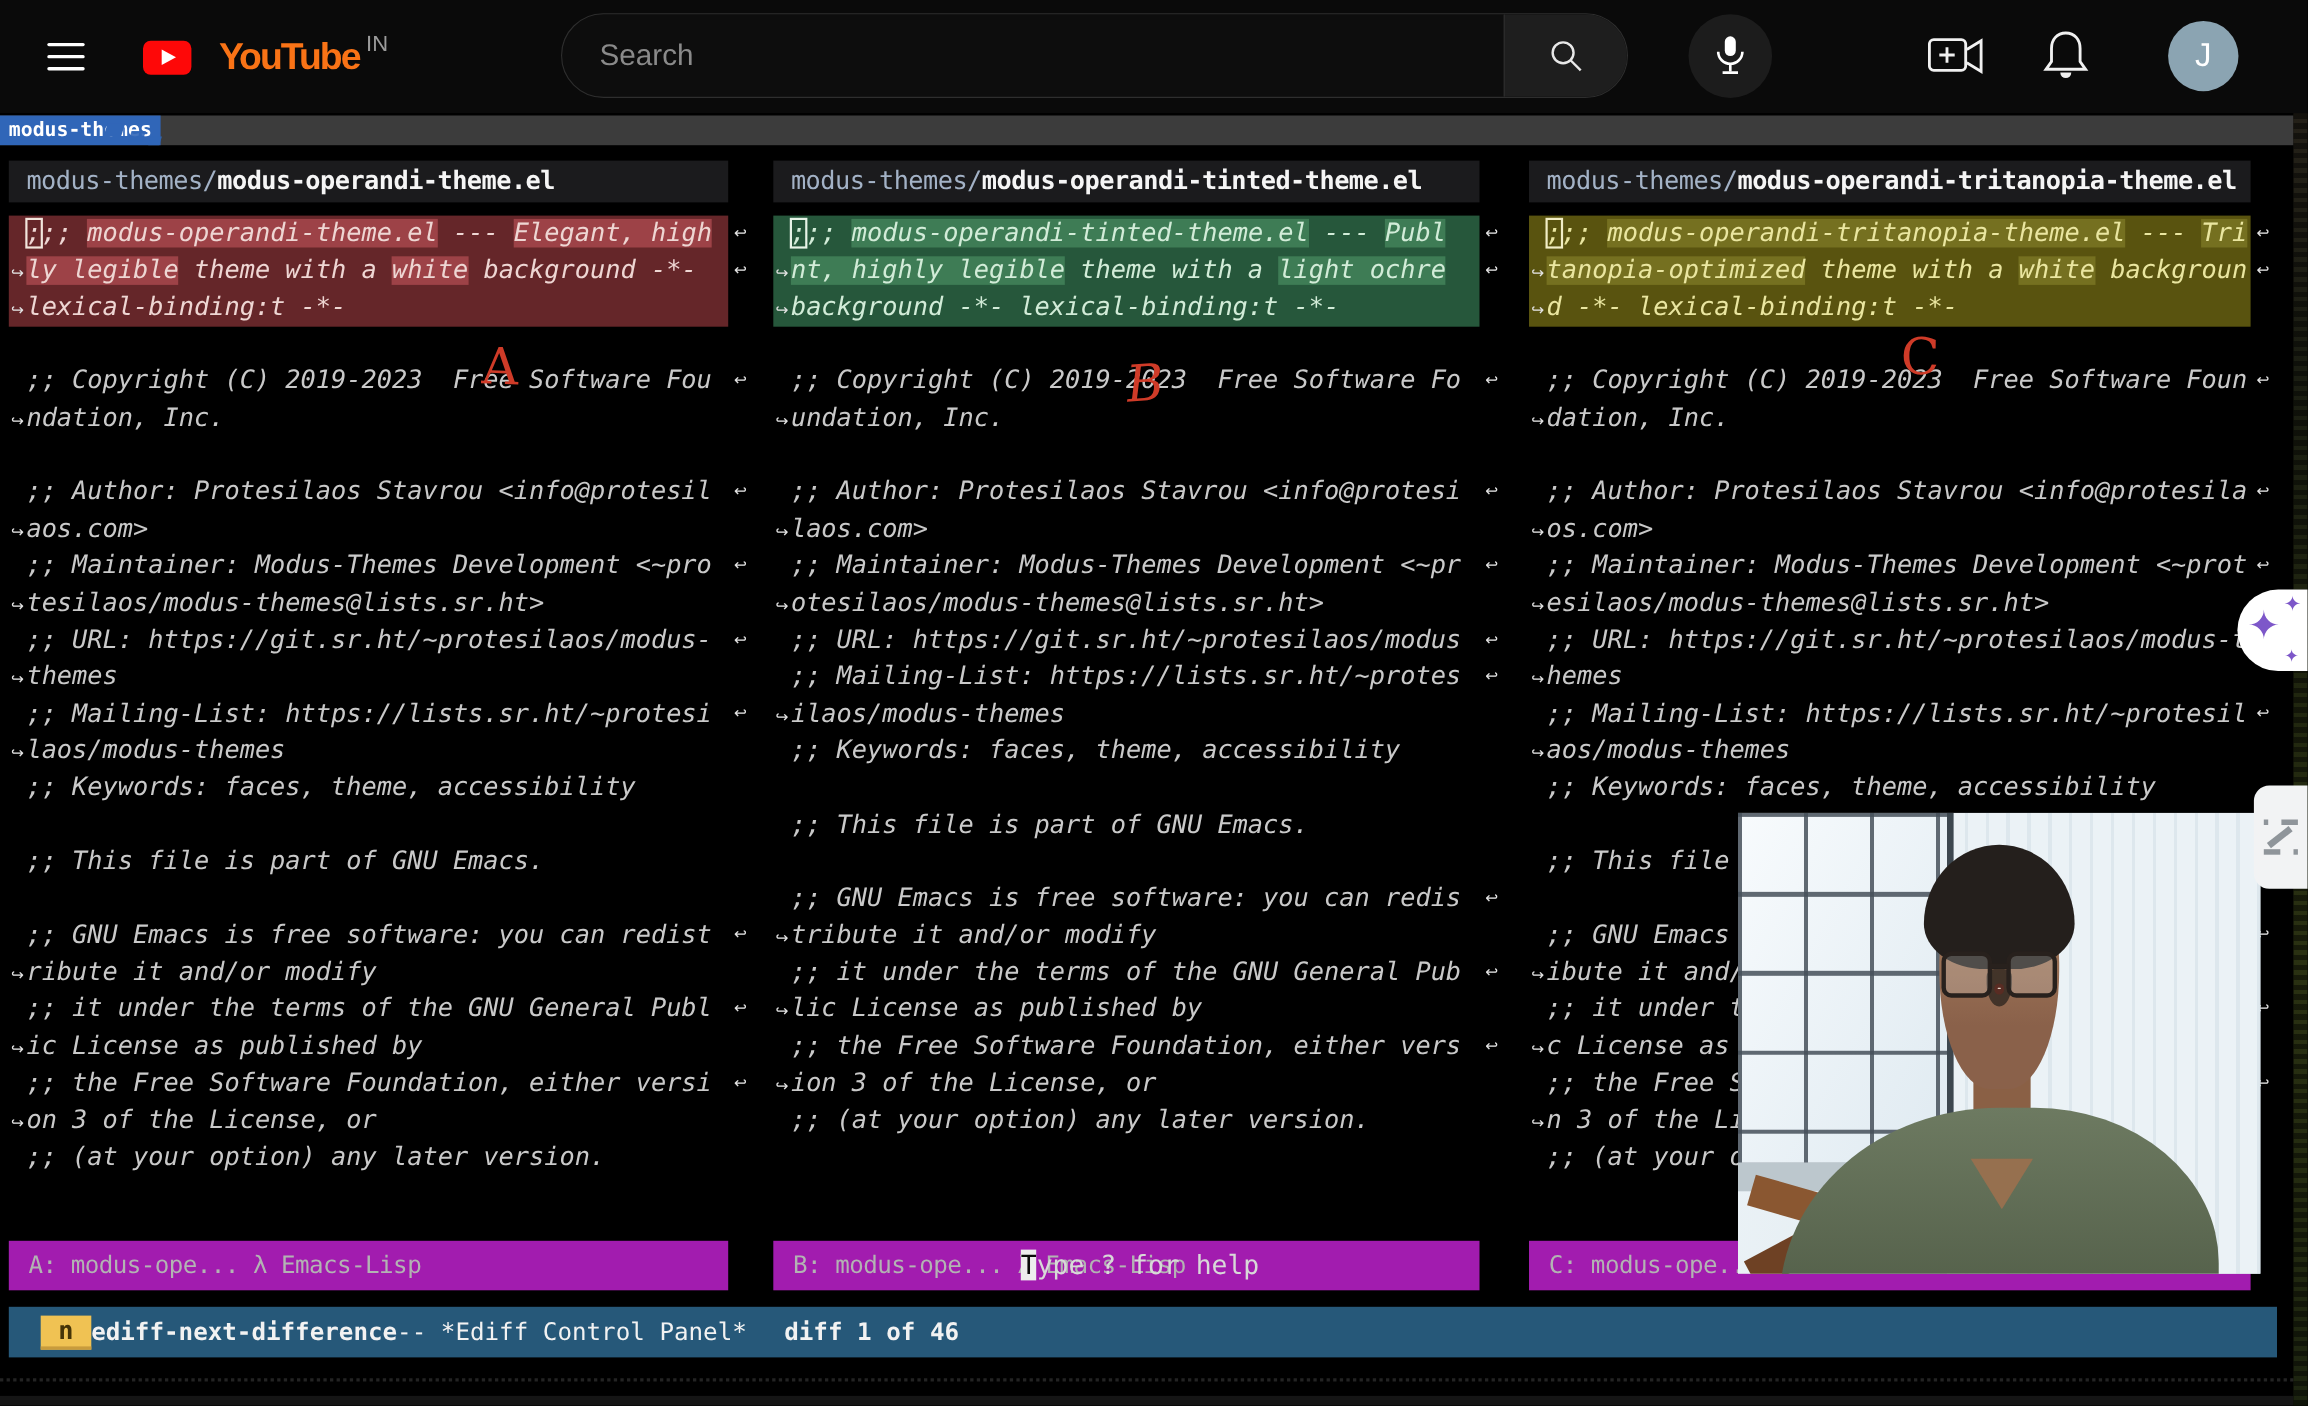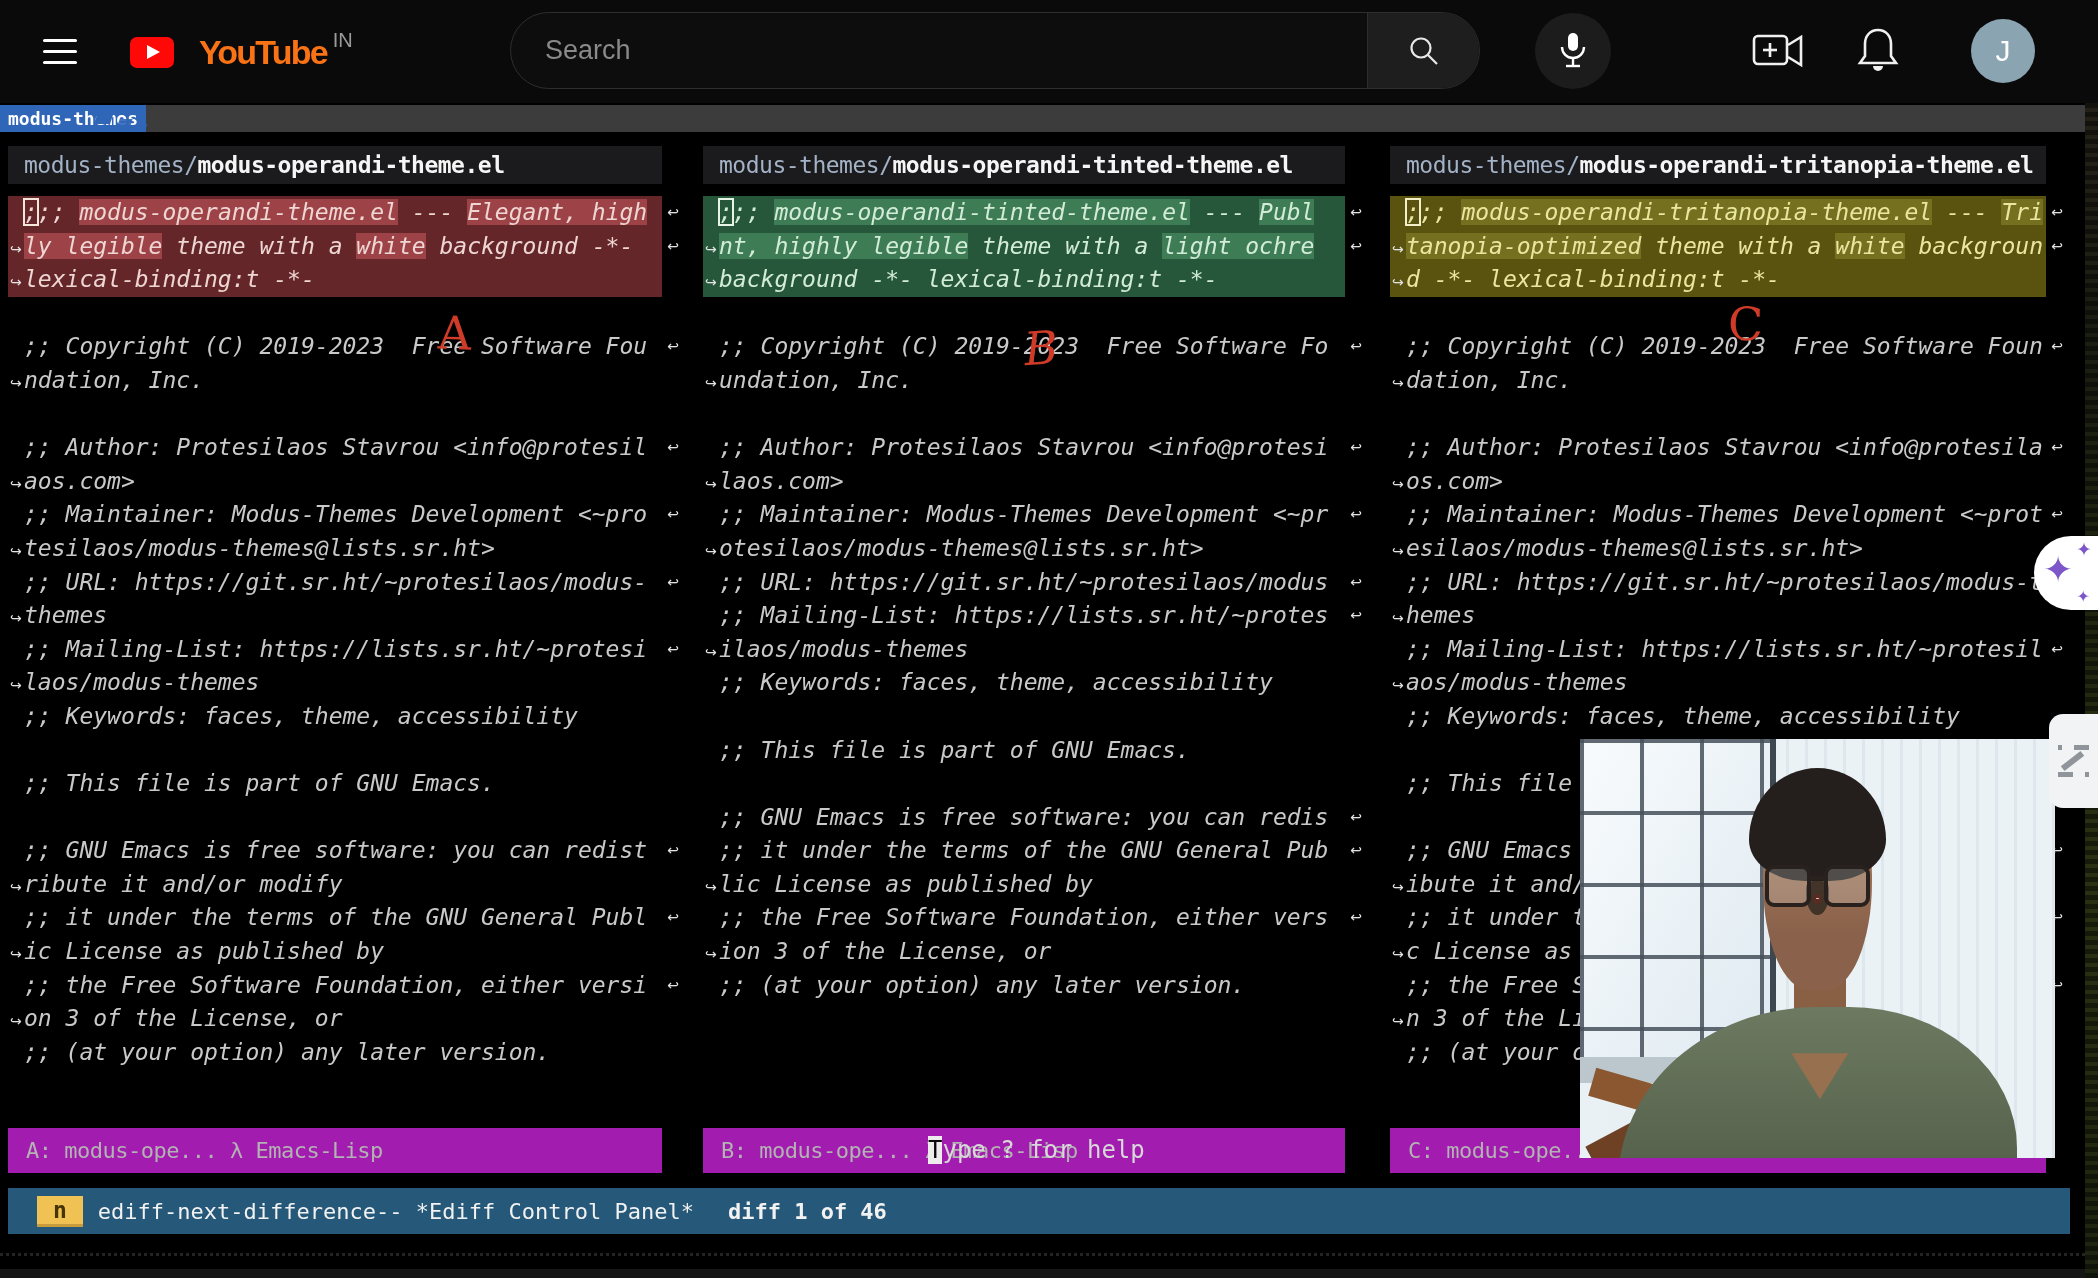--- a/index.html
+++ b/index.html
@@ -63,21 +63,21 @@
       font-size:22px;line-height:45px;padding-left:18px;letter-spacing:-0.5px;white-space:pre;
       box-sizing:border-box;width:100%;}
 
   .minibuffer{position:absolute;left:928px;top:1033px;font-size:24px;color:#d8d8d8;white-space:pre;}
   .mb-cursor{background:#ededed;color:#0a0a0a;}
 
   .panel{position:absolute;left:8px;top:1085px;width:2062px;height:46px;background:#265879;
       display:flex;align-items:center;font-size:22px;color:#f2f2f2;white-space:pre;}
   .key{margin-left:29px;background:#f0c253;color:#463407;padding:1px 16px;font-weight:bold;
       font-size:23px;border-bottom:3px solid #c89b3c;}
-  .cmd{font-weight:normal;margin-left:15px;}
+  .cmd{font-weight:bold;}
   .status{font-weight:bold;margin-left:34px;}
 
   .dotsrow{position:absolute;left:0;top:1150px;width:100%;border-top:3px dotted #232323;}
   .bottomstrip{position:absolute;left:0;top:1166px;width:100%;height:9px;background:#151515;}
 
   .anno{position:absolute;color:#cf3b28;font-family:"DejaVu Serif",serif;font-size:46px;z-index:4;}
   .anno-a{left:438px;top:203px;transform:rotate(2deg);}
   .anno-b{left:1024px;top:218px;font-style:italic;transform:rotate(-4deg);}
   .anno-c{left:1728px;top:194px;transform:rotate(1deg);}
 
@@ -254,20 +254,21 @@
             <div class="line">;; Maintainer: Modus-Themes Development &lt;~pr<span class="rm">↩</span></div>
             <div class="line cont"><span class="lm">↪</span>otesilaos/modus-themes@lists.sr.ht&gt;</div>
             <div class="line">;; URL: https://git.sr.ht/~protesilaos/modus<span class="rm">↩</span></div>
             <div class="line">;; Mailing-List: https://lists.sr.ht/~protes<span class="rm">↩</span></div>
             <div class="line cont"><span class="lm">↪</span>ilaos/modus-themes</div>
             <div class="line">;; Keywords: faces, theme, accessibility</div>
             <div class="line"></div>
             <div class="line">;; This file is part of GNU Emacs.</div>
             <div class="line"></div>
             <div class="line">;; GNU Emacs is free software: you can redis<span class="rm">↩</span></div>
+            <div class="line cont"><span class="lm">↪</span>tribute it and/or modify</div>
             <div class="line">;; it under the terms of the GNU General Pub<span class="rm">↩</span></div>
             <div class="line cont"><span class="lm">↪</span>lic License as published by</div>
             <div class="line">;; the Free Software Foundation, either vers<span class="rm">↩</span></div>
             <div class="line cont"><span class="lm">↪</span>ion 3 of the License, or</div>
             <div class="line">;; (at your option) any later version.</div>
           </div>
           <div class="modeline">B: modus-ope... λ Emacs-Lisp</div>
         </div>
         <div class="pane pane-c" style="--hlb: #59530f; --hlf: #757020; --hlt: #eae6a0; --cur: #f2eec6;">
           <div class="pane-header"><div class="ph-dir" style="display: inline;">modus-themes/</div><div class="ph-file" style="display: inline;">modus-operandi-tritanopia-theme.el</div></div>

